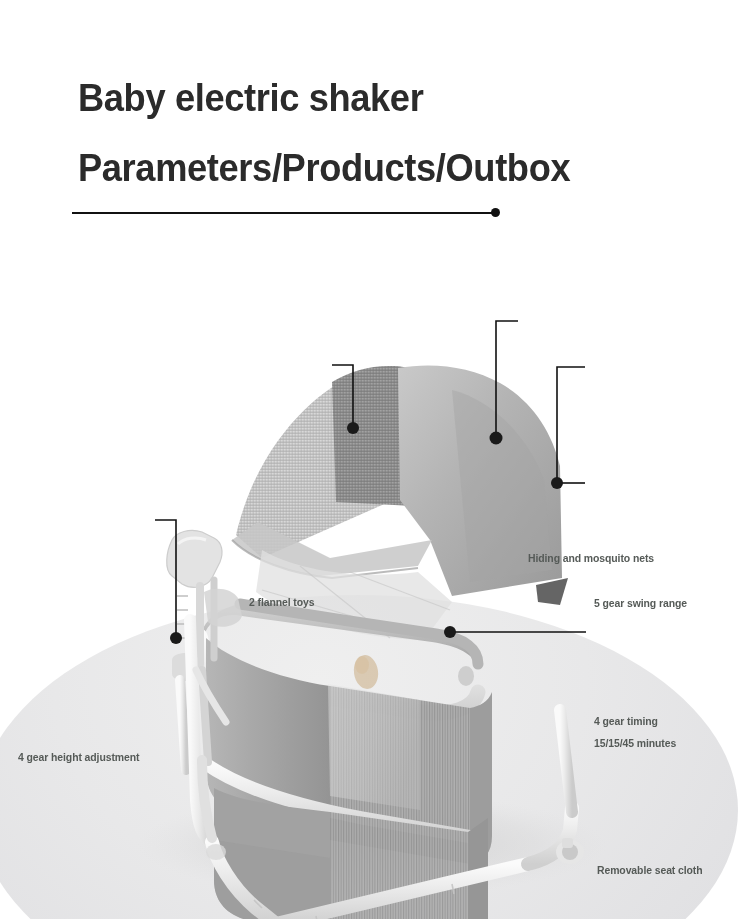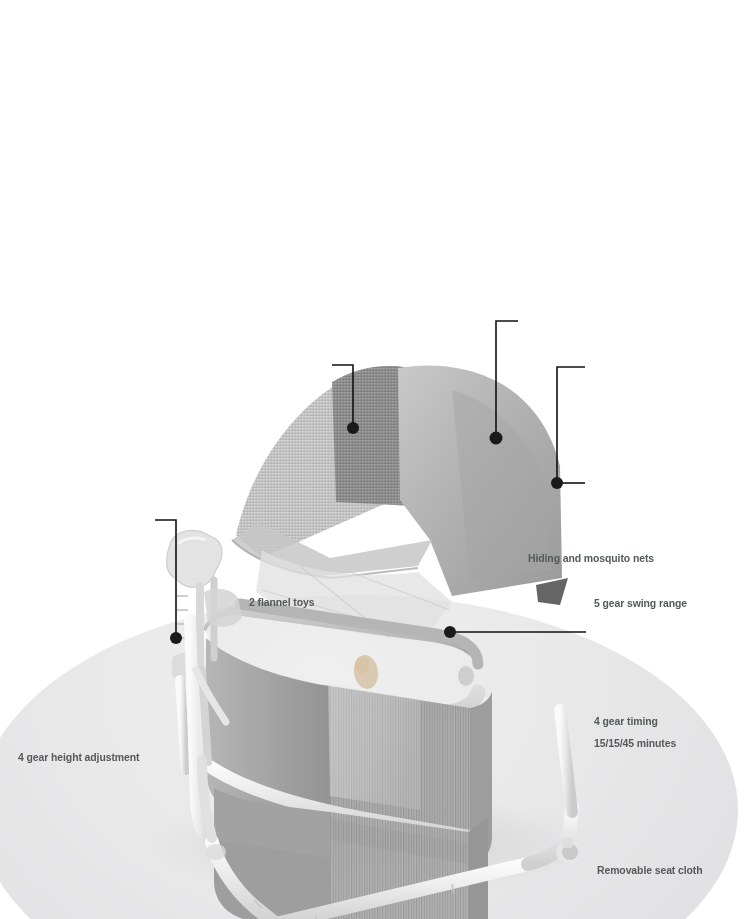--- a/index.html
+++ b/index.html
@@ -100,20 +100,26 @@
     left: 0;
     top: 0;
     pointer-events: none;
   }
 </style>
 </head>
 <body>
 
 <div id="page">
 
+  <div id="header">
+    <div class="title-line" id="title-line-1">Baby electric shaker</div>
+    <div class="title-line" id="title-line-2">Parameters/Products/Outbox</div>
+    <div id="title-rule"></div>
+    <div id="title-rule-dot"></div>
+  </div>
 
   <div id="stage">
 
     <div id="floor-disc"></div>
 
     <svg id="product-svg" width="750" height="679" viewBox="0 0 750 679">
       <defs>
 
         <pattern id="meshFine" width="3" height="3" patternUnits="userSpaceOnUse">
           <rect width="3" height="3" fill="#d4d4d4"></rect>

